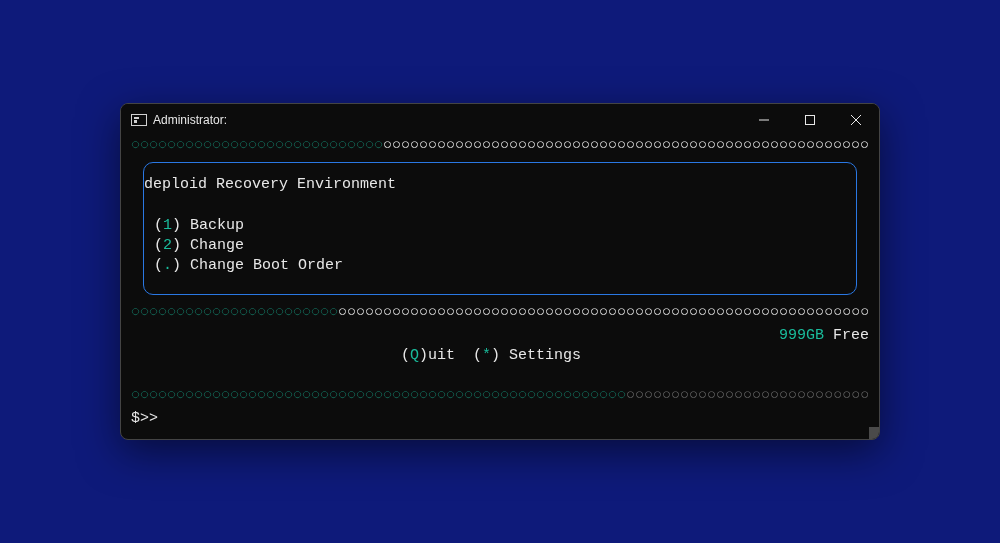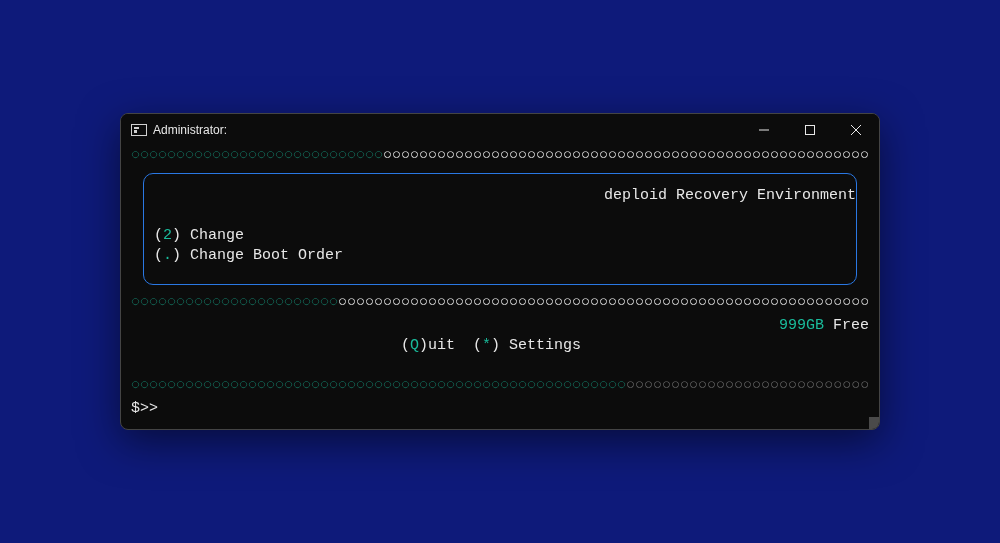--- a/index.html
+++ b/index.html
@@ -103,21 +103,21 @@
     .ruleline .seg-teal { color: #1abc9c; }
     .ruleline .seg-white { color: #e8e8e8; }
     .ruleline .seg-dim { color: #666; }
     .box {
       margin: 6px 12px 8px 12px;
       border: 1px solid #2a78e4;
       border-radius: 10px;
       padding-bottom: 18px;
     }
     .box-title {
-      text-align: right;
+      text-align: left;
       color: #e8e8e8;
       padding: 12px 0 20px 0;
     }
     .menu-items { padding: 0 10px; }
     .menu-item { white-space: pre; }
     .paren { color: #e8e8e8; }
     .hotkey { color: #1abc9c; }
     .footer-line {
       display: flex;
       align-items: baseline;
@@ -156,20 +156,21 @@
     </div>
   </div>
 
   <div class="terminal">
 
     <div class="ruleline" id="rule-top"><span class="seg-teal">◌◌◌◌◌◌◌◌◌◌◌◌◌◌◌◌◌◌◌◌◌◌◌◌◌◌◌◌</span><span class="seg-white">○○○○○○○○○○○○○○○○○○○○○○○○○○○○○○○○○○○○○○○○○○○○○○○○○○○○○○</span></div>
 
     <div class="box">
       <div class="box-title">deploid Recovery Environment</div>
       <div class="menu-items" id="menu-items">
+          <div class="menu-item"><span class="paren">(</span><span class="hotkey">1</span><span class="paren">)</span><span> </span><span>Backup</span></div>
           <div class="menu-item"><span class="paren">(</span><span class="hotkey">2</span><span class="paren">)</span><span> </span><span>Change</span></div>
           <div class="menu-item"><span class="paren">(</span><span class="hotkey">.</span><span class="paren">)</span><span> </span><span>Change Boot Order</span></div>
         </div>
     </div>
 
     <div class="ruleline" id="rule-mid"><span class="seg-teal">◌◌◌◌◌◌◌◌◌◌◌◌◌◌◌◌◌◌◌◌◌◌◌</span><span class="seg-white">○○○○○○○○○○○○○○○○○○○○○○○○○○○○○○○○○○○○○○○○○○○○○○○○○○○○○○○○○○○</span></div>
 
     <div class="footer-line">
       <span class="footer-left">
         <span><span class="paren">(</span><span class="hotkey">Q</span><span class="paren">)</span><span>uit</span></span><span>  </span><span><span class="paren">(</span><span class="hotkey">*</span><span class="paren">)</span><span> </span><span>Settings</span></span>

